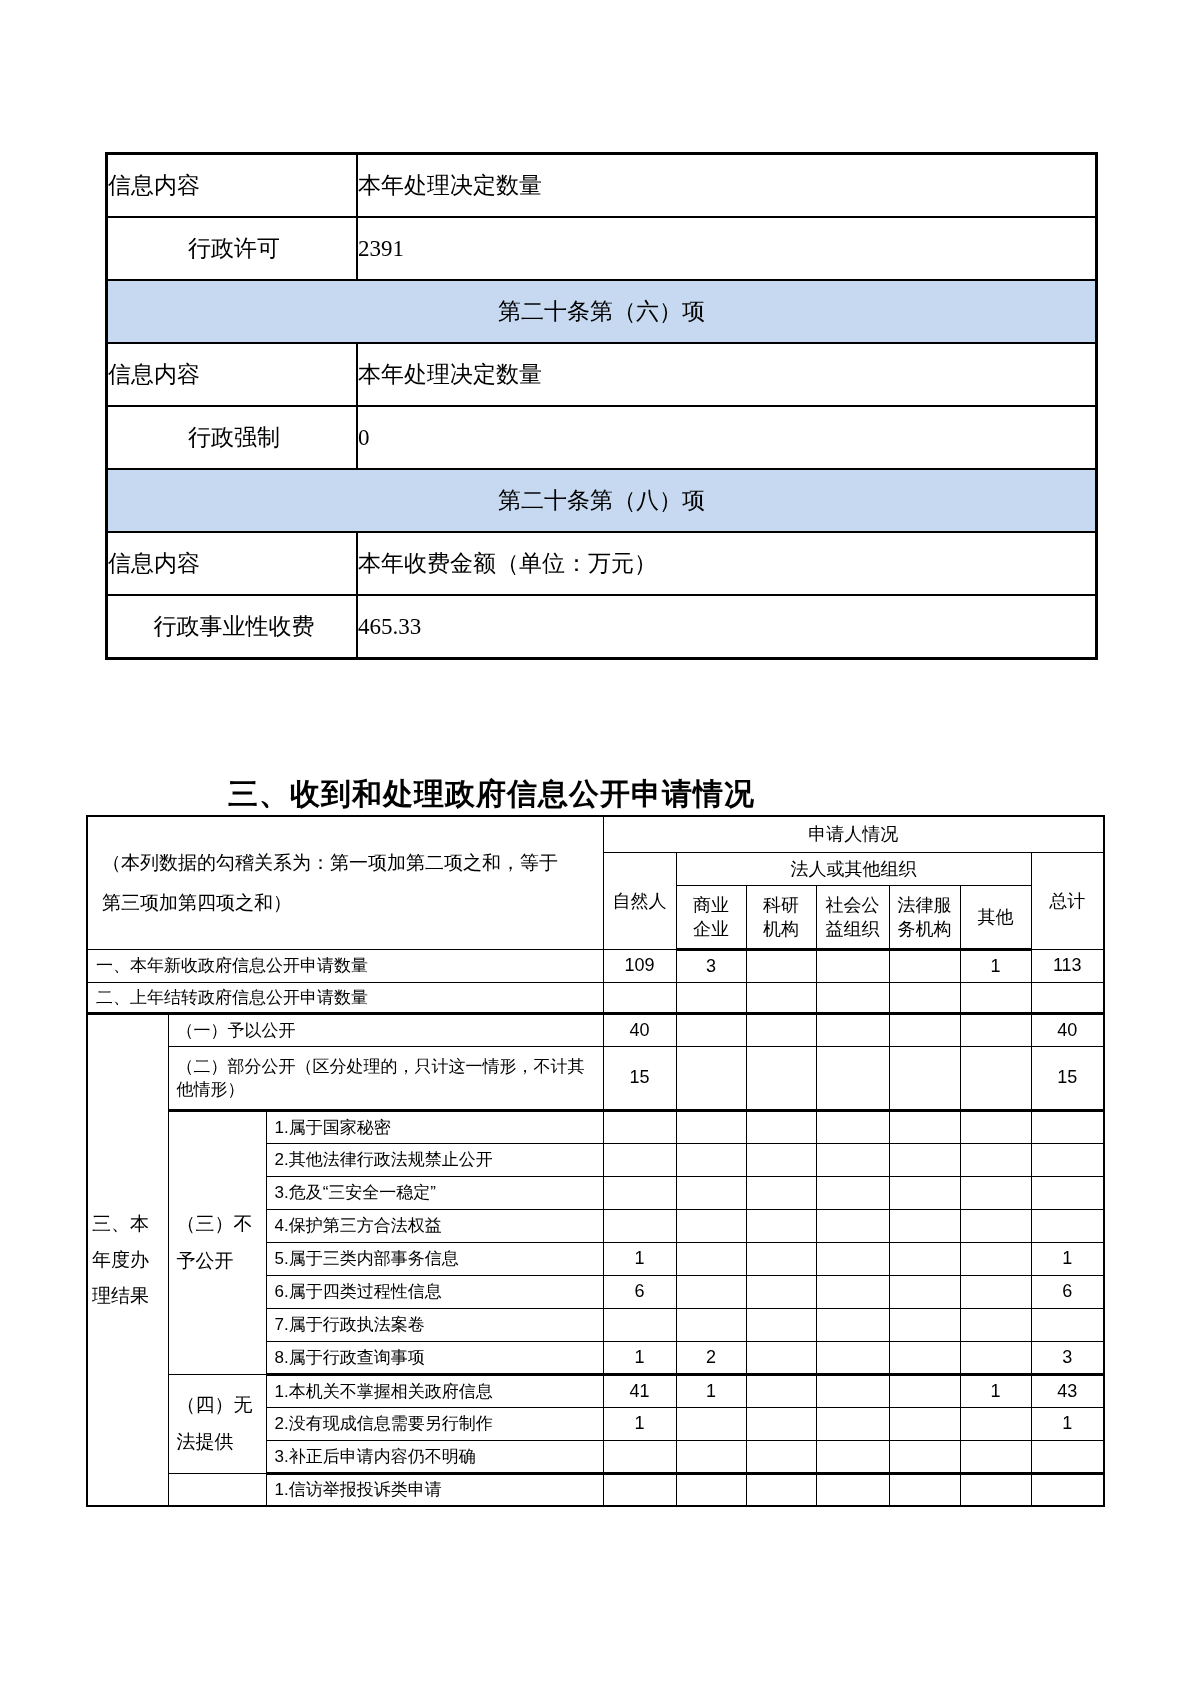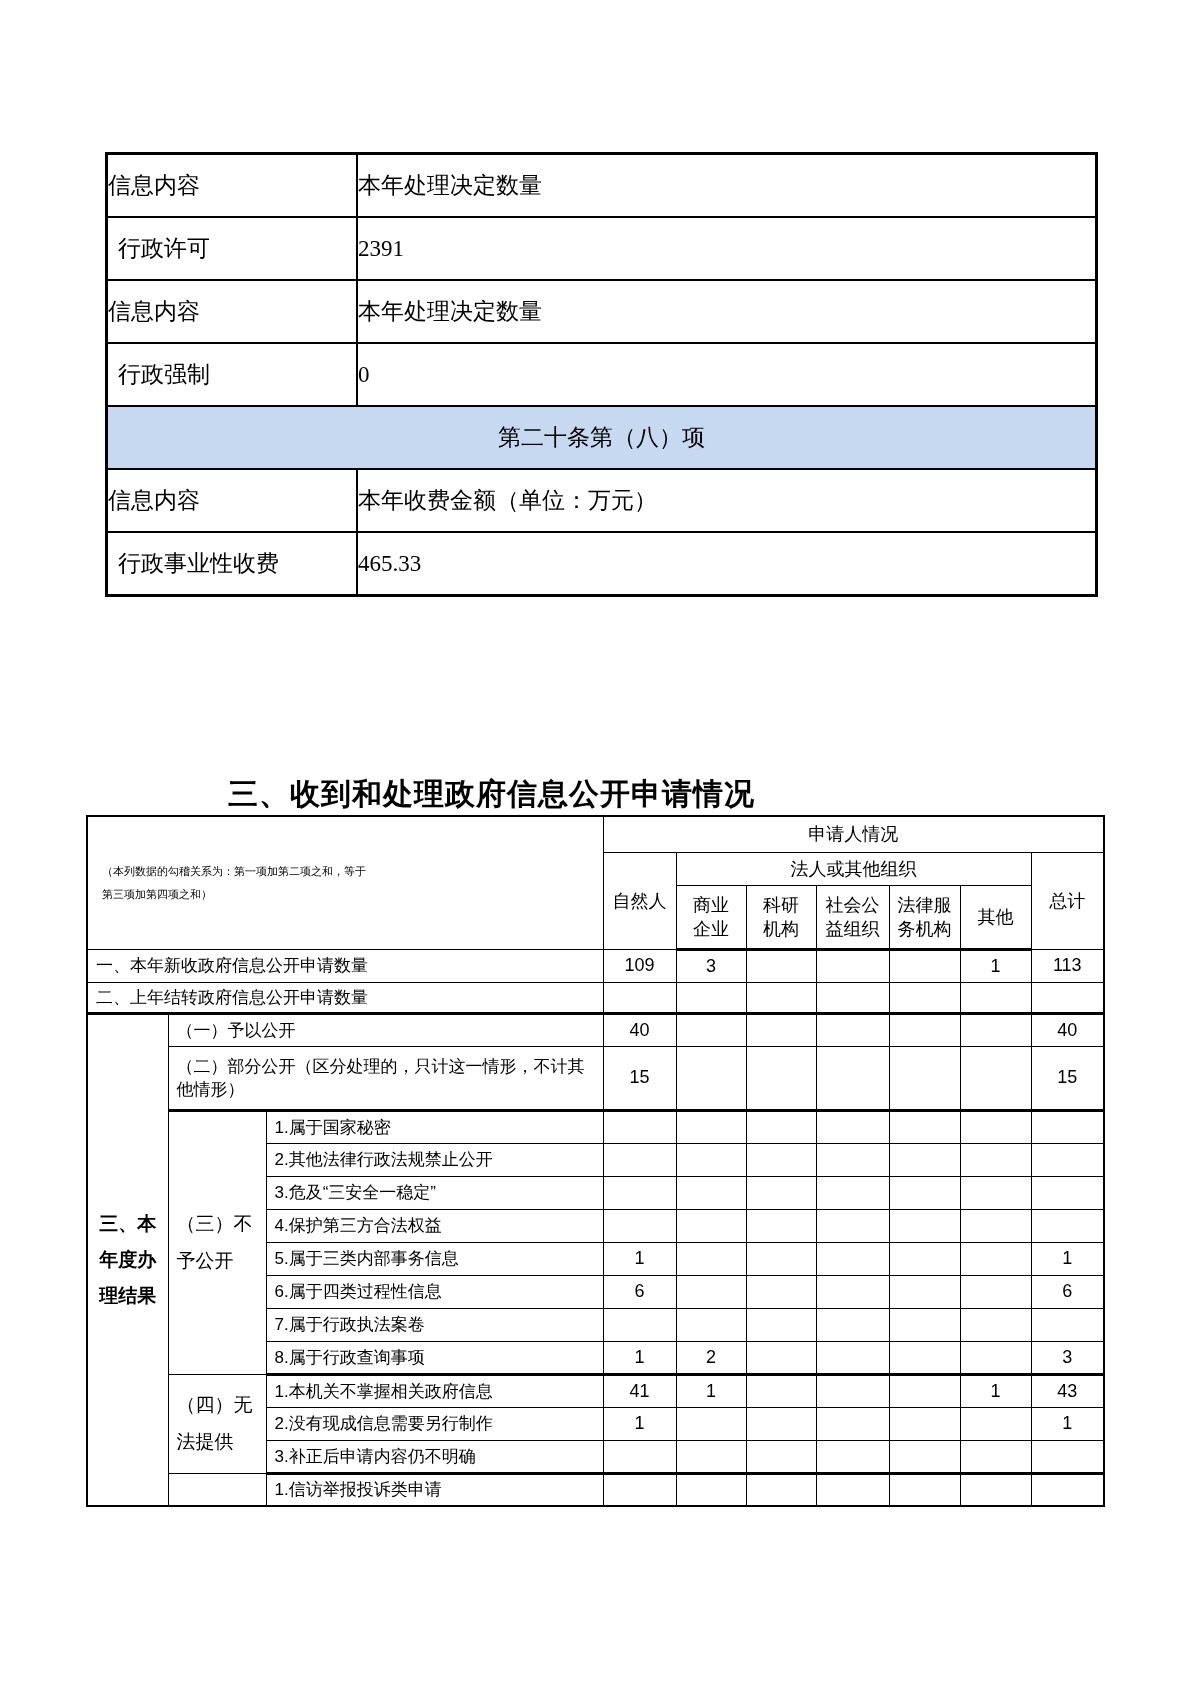--- a/index.html
+++ b/index.html
@@ -19,21 +19,21 @@
     font-size: 23px;
   }
   .t1 td {
     border: 2px solid #000;
     height: 61px;
     text-align: left;
     vertical-align: middle;
     padding: 0;
   }
   .t1 .c1 { width: 248px; }
-  .t1 td.left { text-align: left; padding-left: 10px; }
+  .t1 td.left { text-align: center; padding-left: 4px; }
   .t1 tr.section td {
     background: #c7d9f1;
     text-align: center;
   }
   .t1 table, .t1 { border: 3px solid #000; }
 
   
   .heading {
     position: absolute; left: 228px; top: 733px;
     font-size: 30px; font-weight: bold;
@@ -55,29 +55,28 @@
     vertical-align: middle;
     text-align: center;
     padding: 0 2px;
     overflow: hidden;
   }
   .t2 tr.hb td { border-bottom-width: 3px; }
   .t2 td.note {
     text-align: left; vertical-align: middle;
     padding: 0 10px 0 14px;
     font-family: "Liberation Serif", serif;
-    font-size: 11px; line-height: 2.1;
+    font-size: 19px; line-height: 2.1;
   }
   .t2 td.rowlabel {
     text-align: left; padding-left: 8px; font-size: 17px;
   }
   .t2 td.sec {
-    padding: 0 11px; font-size: 19px; line-height: 1.9;
-    text-align: center;
-    font-weight: bold;
+    padding: 0 4px; font-size: 19px; line-height: 1.9;
+    text-align: left;
   }
   .t2 td.grp {
     padding: 0 8px; font-size: 19px; line-height: 1.9;
     text-align: left;
   }
   .t2 td.num { font-size: 18px; }
   .pre { white-space: pre-line; }
   .h36 { height: 36px; } .h33 { height: 33px; } .h31 { height: 31px; margin-left: 32px; }
   .h66 { height: 64px; } .h65 { height: 64px; }
 </style>
@@ -86,20 +85,23 @@
 
 <table class="t1">
   <tbody>
       <tr>
     <td class="c1">信息内容</td>
     <td>本年处理决定数量</td>
   </tr>
   <tr>
     <td class="c1 left">行政许可</td>
     <td>2391</td>
+  </tr>
+  <tr class="section">
+    <td colspan="2">第二十条第（六）项</td>
   </tr>
   <tr>
     <td class="c1">信息内容</td>
     <td>本年处理决定数量</td>
   </tr>
   <tr>
     <td class="c1 left">行政强制</td>
     <td>0</td>
   </tr>
   <tr class="section">

